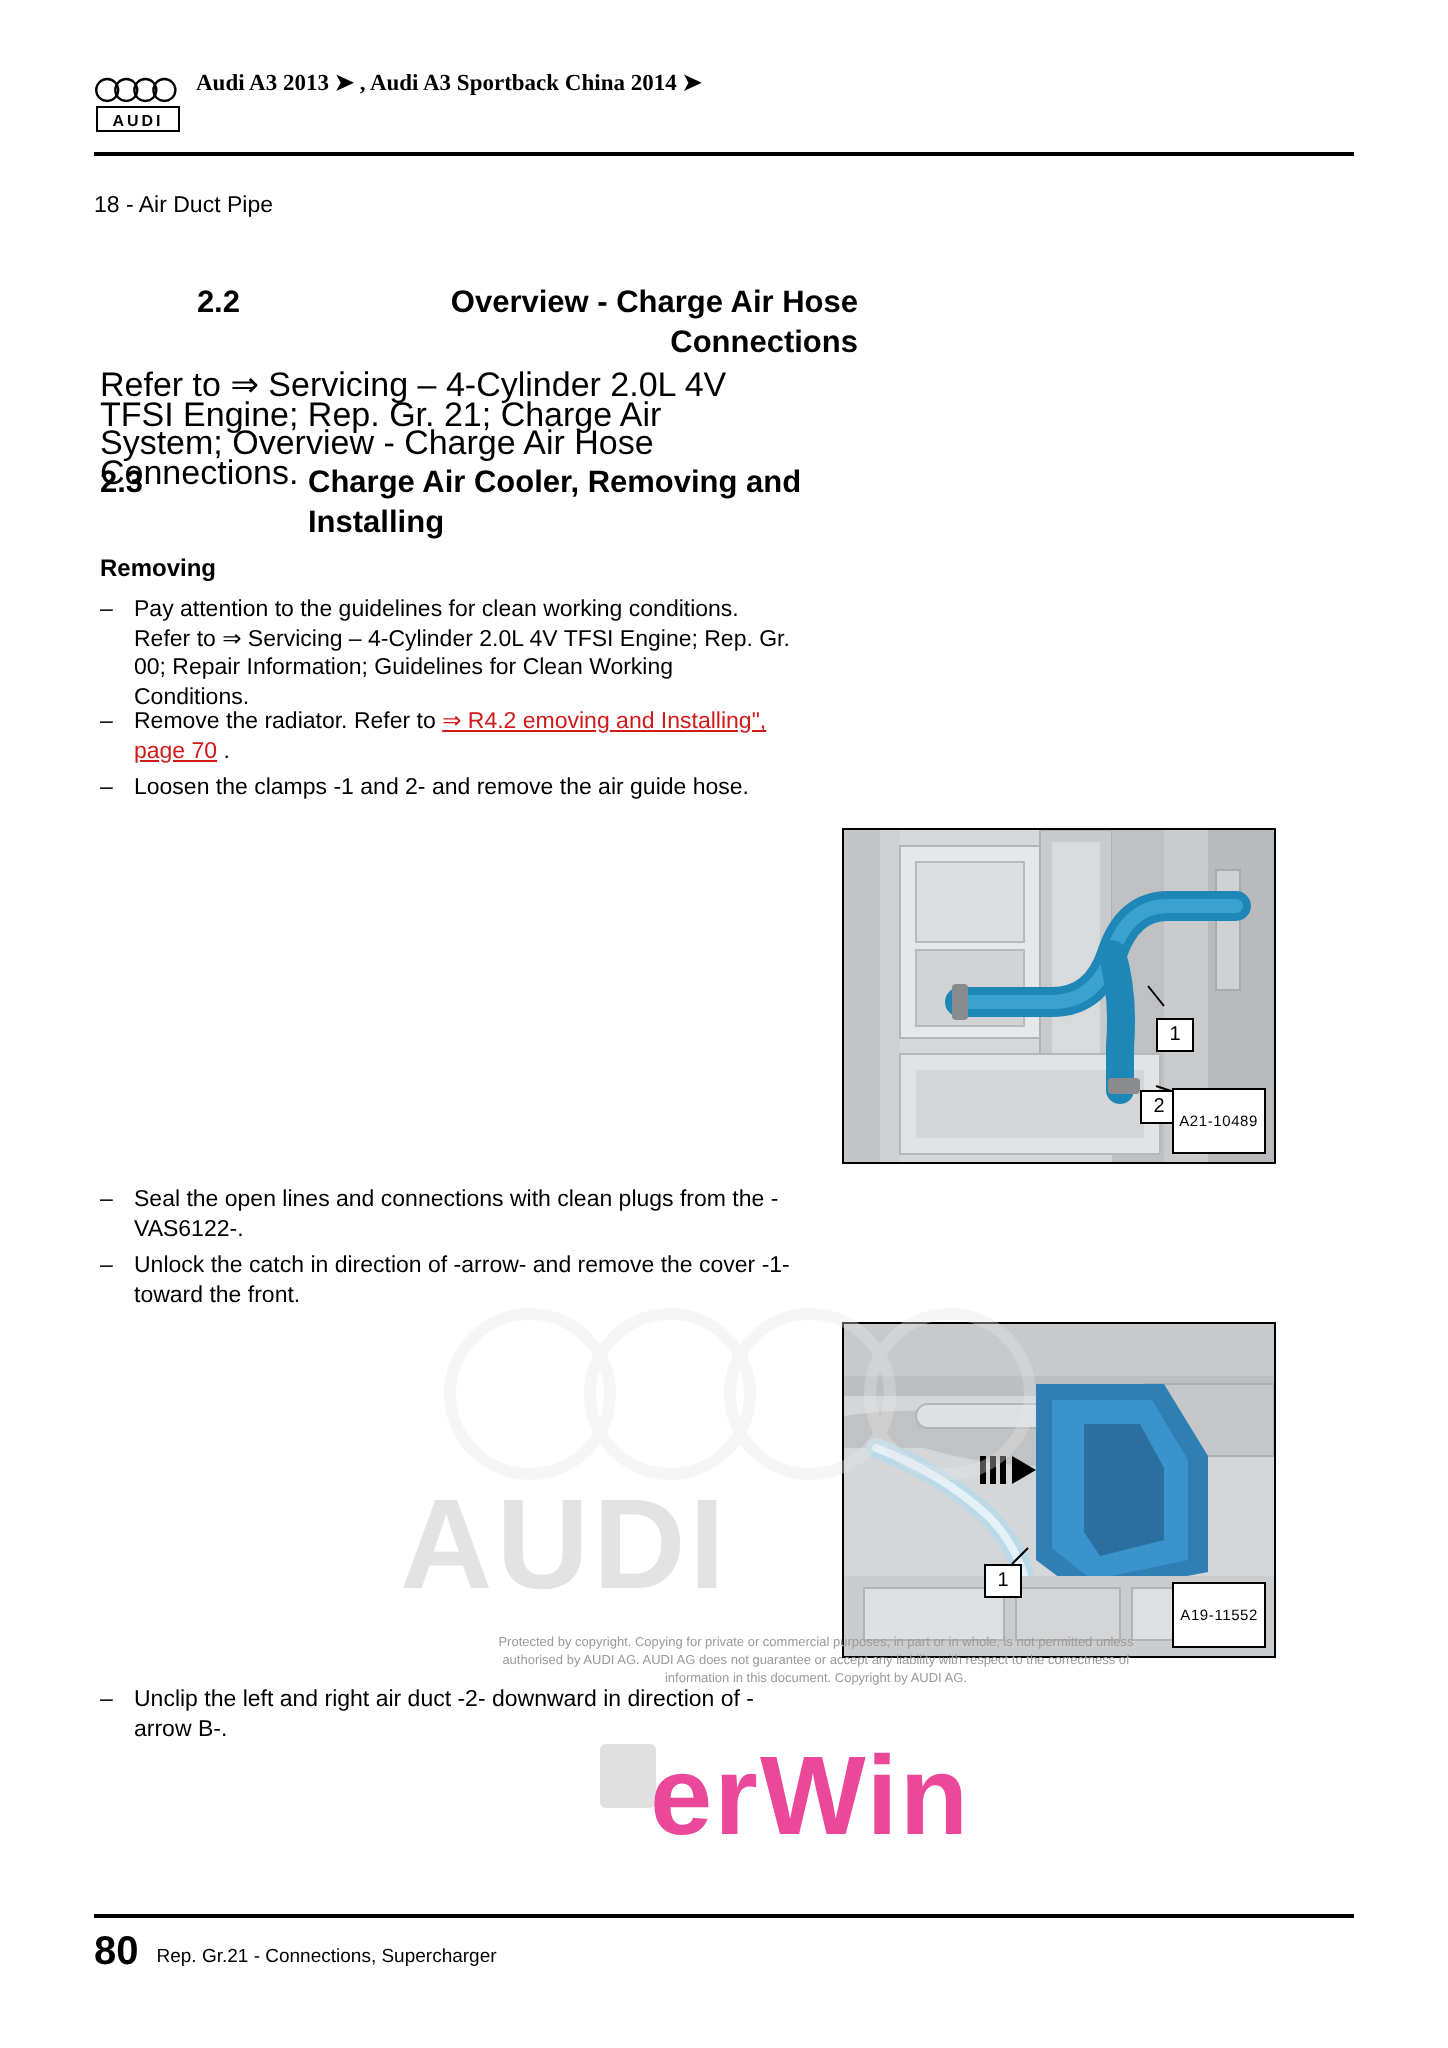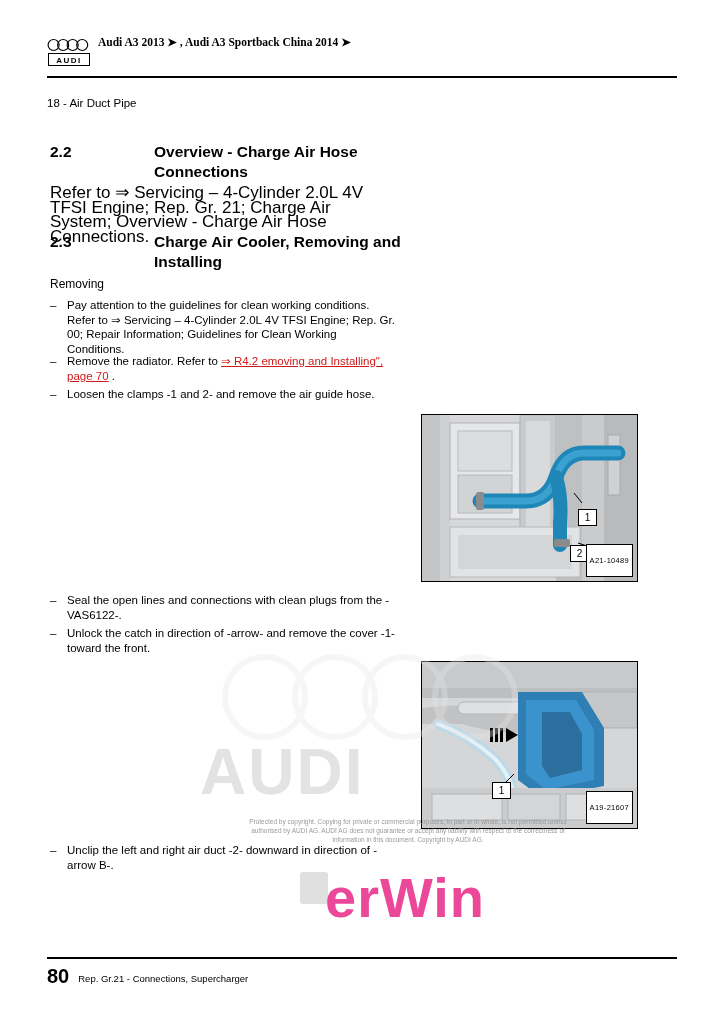--- a/index.html
+++ b/index.html
@@ -106,35 +106,35 @@
   }
   .h2 .num {
     width: 70px;
     flex: 0 0 70px;
   }
   .h2 .txt {
     width: 275px;
     margin-left: 34px;
   }
 
-  #h-22 { left: 50px; top: 142px; }
+  #h-22 { left: 50px; top: 142px; text-align: right; }
   #h-23 { left: 50px; top: 232px; }
 
   
   .body-text {
     position: absolute;
     font-size: 17px;
     line-height: 14.5px;
     width: 345px;
   }
   #p-refer { left: 50px; top: 186px; }
   #p-removing {
     left: 50px; top: 277px;
     font-size: 12px;
-    font-weight: normal;
+    font-weight: bold;
   }
 
   .bullet {
     position: absolute;
     width: 345px;
     font-size: 11.5px;
     line-height: 14.5px;
     display: flex;
   }
   .bullet .dash {
@@ -388,21 +388,21 @@
       <rect x="144" y="132" width="66" height="26" fill="#dedfe1" stroke="#b2b3b5"></rect>
       <g>
         <rect x="68" y="66" width="3" height="14" fill="#000"></rect>
         <rect x="73" y="66" width="3" height="14" fill="#000"></rect>
         <rect x="78" y="66" width="3" height="14" fill="#000"></rect>
         <path d="M84 66 L96 73 L84 80 Z" fill="#000"></path>
       </g>
       <line x1="84" y1="120" x2="92" y2="112" stroke="#000" stroke-width="1"></line>
     </svg>
     <div class="callout" style="left:70px; top:120px;">1</div>
-    <div class="fig-code">A19-21607</div>
+    <div class="fig-code">A19-11552</div>
   </div>
 
   <div class="watermark">
     <svg class="wm-rings" viewBox="0 0 300 95">
       <circle cx="45" cy="47" r="40" fill="none" stroke="#e6e6e6" stroke-width="6"></circle>
       <circle cx="115" cy="47" r="40" fill="none" stroke="#e6e6e6" stroke-width="6"></circle>
       <circle cx="185" cy="47" r="40" fill="none" stroke="#e6e6e6" stroke-width="6"></circle>
       <circle cx="255" cy="47" r="40" fill="none" stroke="#e6e6e6" stroke-width="6"></circle>
     </svg>
     <div class="wm-audi">AUDI</div>

